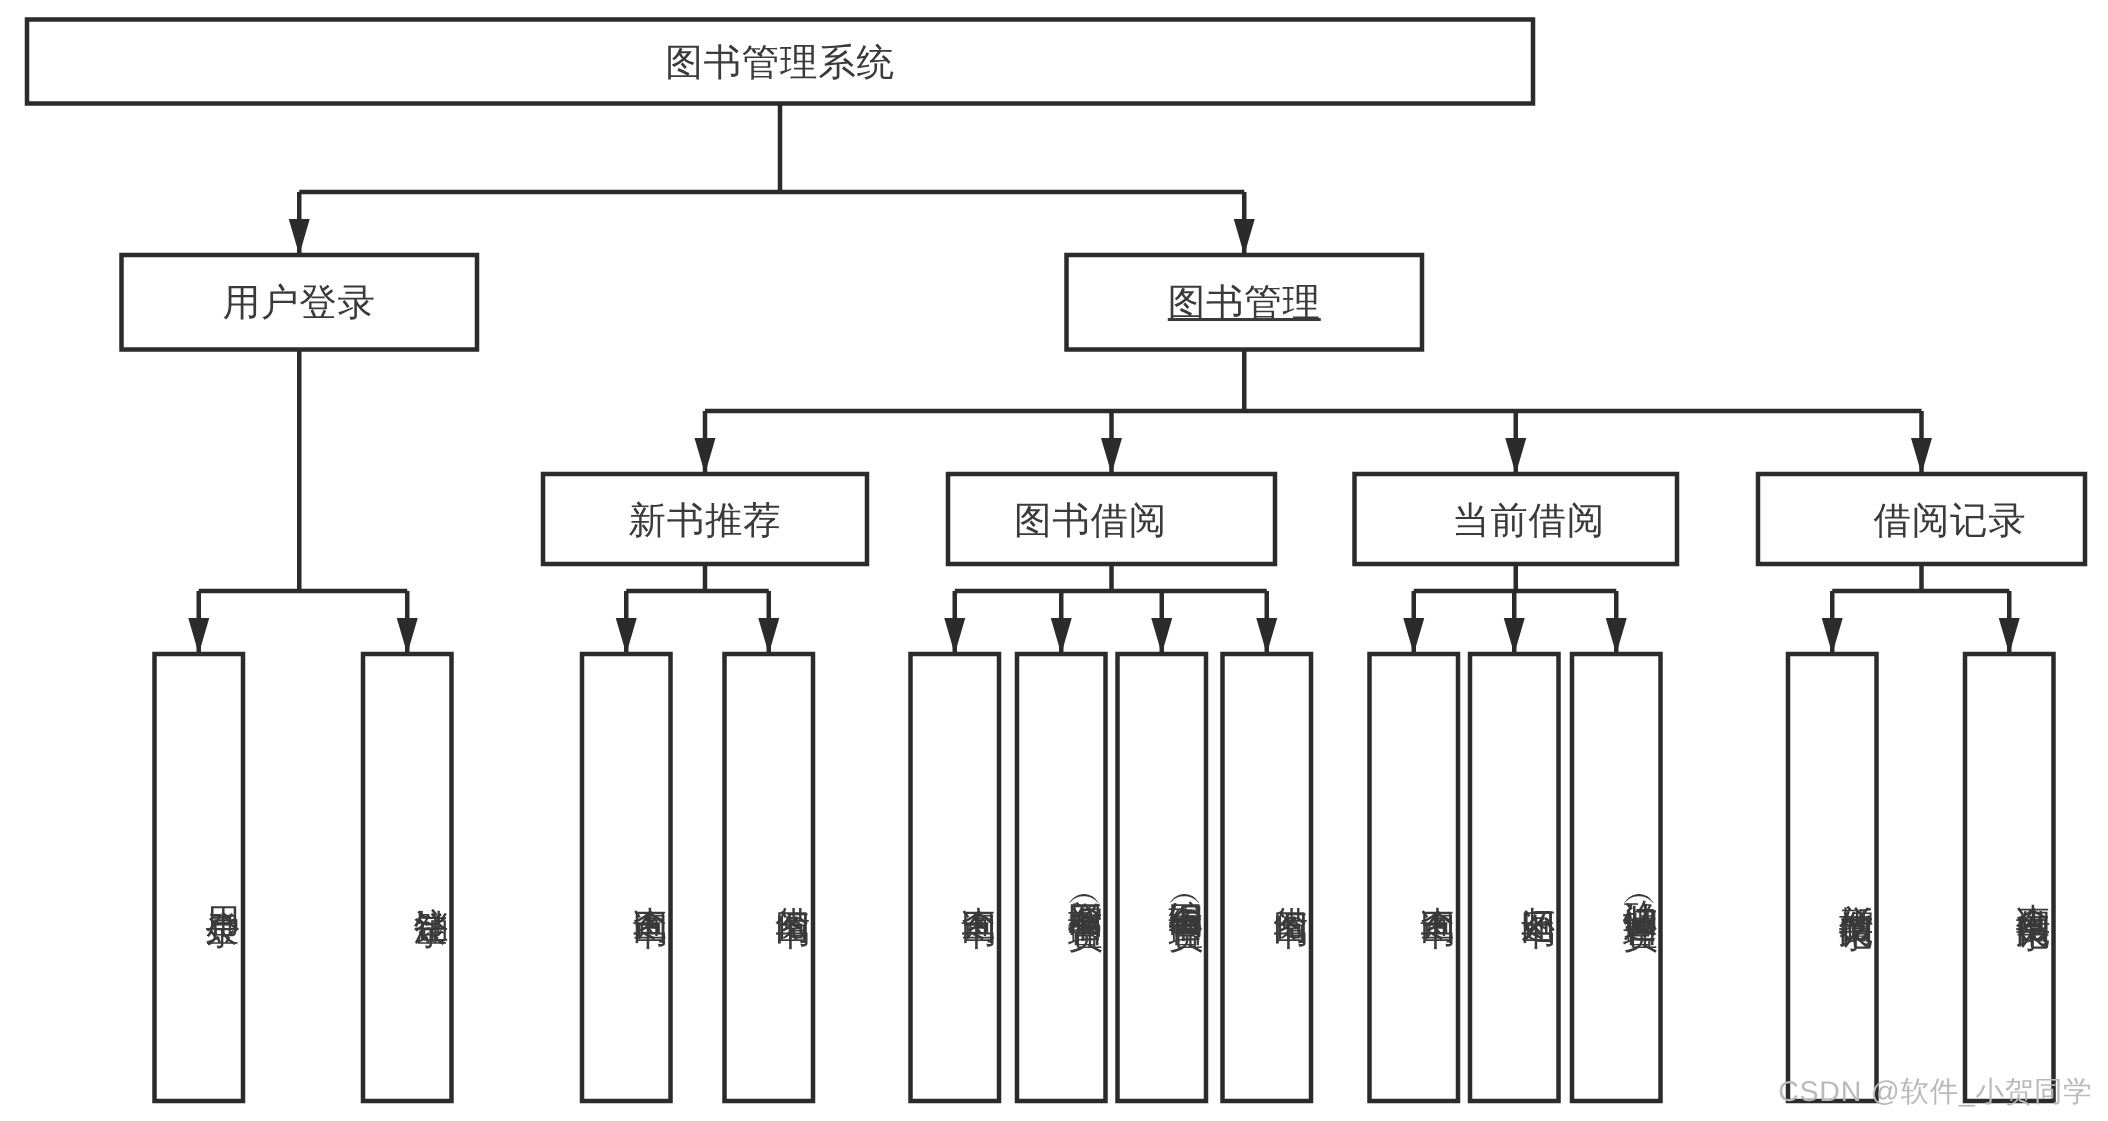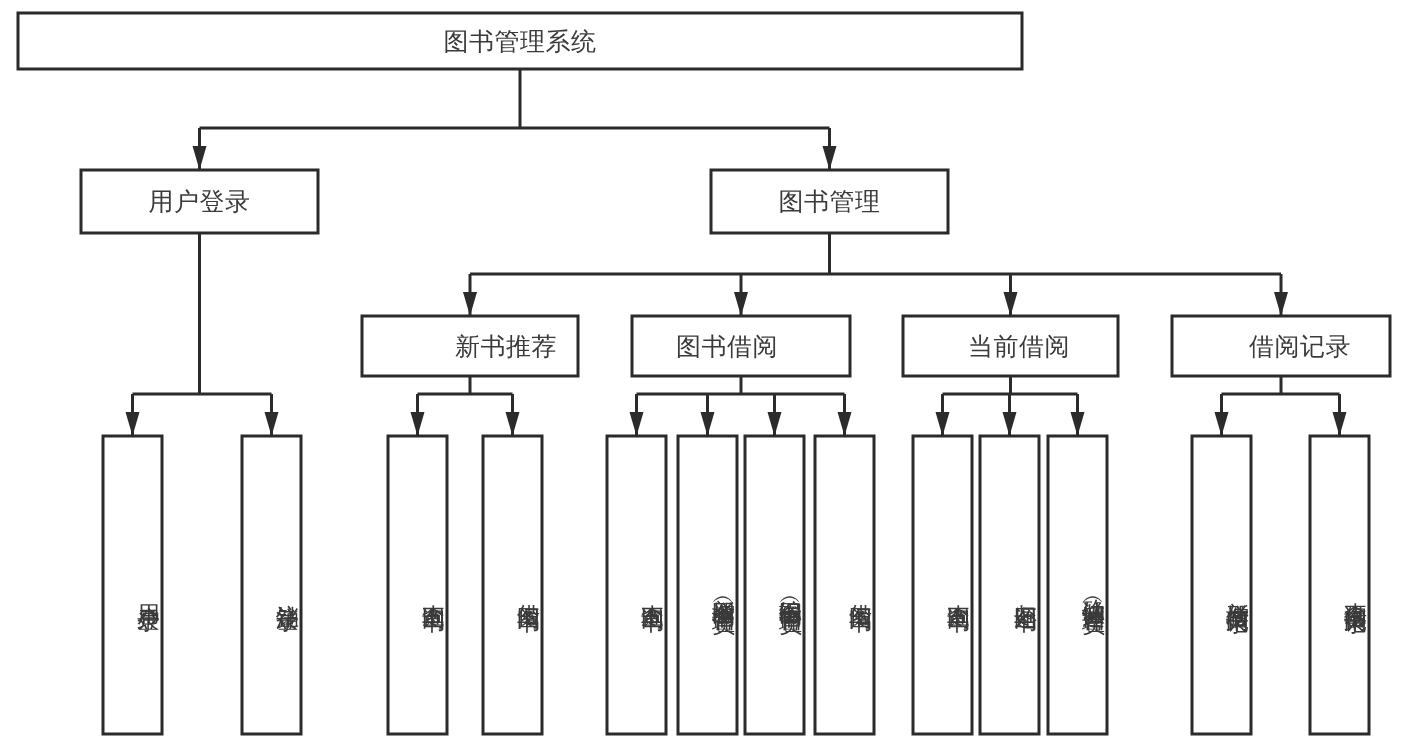--- a/index.html
+++ b/index.html
@@ -148,32 +148,33 @@
         <rect x="913" y="436" width="59" height="298" class="node-rect"></rect>
         <rect x="980" y="436" width="59" height="298" class="node-rect"></rect>
         <rect x="1048" y="436" width="59" height="298" class="node-rect"></rect>
         <rect x="1192" y="436" width="59" height="298" class="node-rect"></rect>
         <rect x="1310" y="436" width="59" height="298" class="node-rect"></rect>
       </g>
   </svg>
   <div id="label-layer">
       <div class="node-label horiz" style="left: 18px; top: 13px; width: 1004px; height: 56px;">图书管理系统</div>
       <div class="node-label horiz" style="left: 81px; top: 170px; width: 237px; height: 63px;">用户登录</div>
-      <div class="node-label horiz" style="left: 711px; top: 170px; width: 237px; height: 63px;">图书管理</div>
-      <div class="node-label horiz" style="left: 362px; top: 316px; width: 216px; height: 60px; margin-left: 36px;">新书推荐</div>
+      <div class="node-label horiz" style="left: 711px; top: 170px; width: 237px; height: 63px; text-decoration: underline;">图书管理</div>
+      <div class="node-label horiz" style="left: 362px; top: 316px; width: 216px; height: 60px;">新书推荐</div>
       <div class="node-label horiz" style="left: 632px; top: 316px; width: 190px; height: 60px;">图书借阅</div>
       <div class="node-label horiz" style="left: 903px; top: 316px; width: 232px; height: 60px;">当前借阅</div>
       <div class="node-label horiz" style="left: 1172px; top: 316px; width: 256px; height: 60px;">借阅记录</div>
       <div class="node-label vert" style="left: 103px; top: 436px; width: 59px; height: 298px; align-items: flex-start; padding-top: 10px; box-sizing: border-box;">用户登录</div>
       <div class="node-label vert" style="left: 242px; top: 436px; width: 59px; height: 298px; align-items: flex-start; padding-top: 10px; box-sizing: border-box;">注销登录</div>
       <div class="node-label vert" style="left: 388px; top: 436px; width: 59px; height: 298px; align-items: flex-start; padding-top: 10px; box-sizing: border-box;">查询图书</div>
       <div class="node-label vert" style="left: 483px; top: 436px; width: 59px; height: 298px; align-items: flex-start; padding-top: 10px; box-sizing: border-box;">借阅图书</div>
       <div class="node-label vert" style="left: 607px; top: 436px; width: 59px; height: 298px; align-items: flex-start; padding-top: 10px; box-sizing: border-box;">查询图书</div>
       <div class="node-label vert" style="left: 678px; top: 436px; width: 59px; height: 298px; align-items: flex-start; padding-top: 10px; box-sizing: border-box;">新增图书（管理员）</div>
       <div class="node-label vert" style="left: 745px; top: 436px; width: 59px; height: 298px; align-items: flex-start; padding-top: 10px; box-sizing: border-box;">编辑图书（管理员）</div>
       <div class="node-label vert" style="left: 815px; top: 436px; width: 59px; height: 298px; align-items: flex-start; padding-top: 10px; box-sizing: border-box;">借阅图书</div>
       <div class="node-label vert" style="left: 913px; top: 436px; width: 59px; height: 298px; align-items: flex-start; padding-top: 10px; box-sizing: border-box;">查询图书</div>
       <div class="node-label vert" style="left: 980px; top: 436px; width: 59px; height: 298px; align-items: flex-start; padding-top: 10px; box-sizing: border-box;">归还图书</div>
       <div class="node-label vert" style="left: 1048px; top: 436px; width: 59px; height: 298px; align-items: flex-start; padding-top: 10px; box-sizing: border-box;">确认归还（管理员）</div>
       <div class="node-label vert" style="left: 1192px; top: 436px; width: 59px; height: 298px; align-items: flex-start; padding-top: 10px; box-sizing: border-box;">新增借阅记录</div>
       <div class="node-label vert" style="left: 1310px; top: 436px; width: 59px; height: 298px; align-items: flex-start; padding-top: 10px; box-sizing: border-box;">查询借阅记录</div>
     </div>
+  <div class="watermark">CSDN @软件_小贺同学</div>
 </div>
 
 </body></html>

